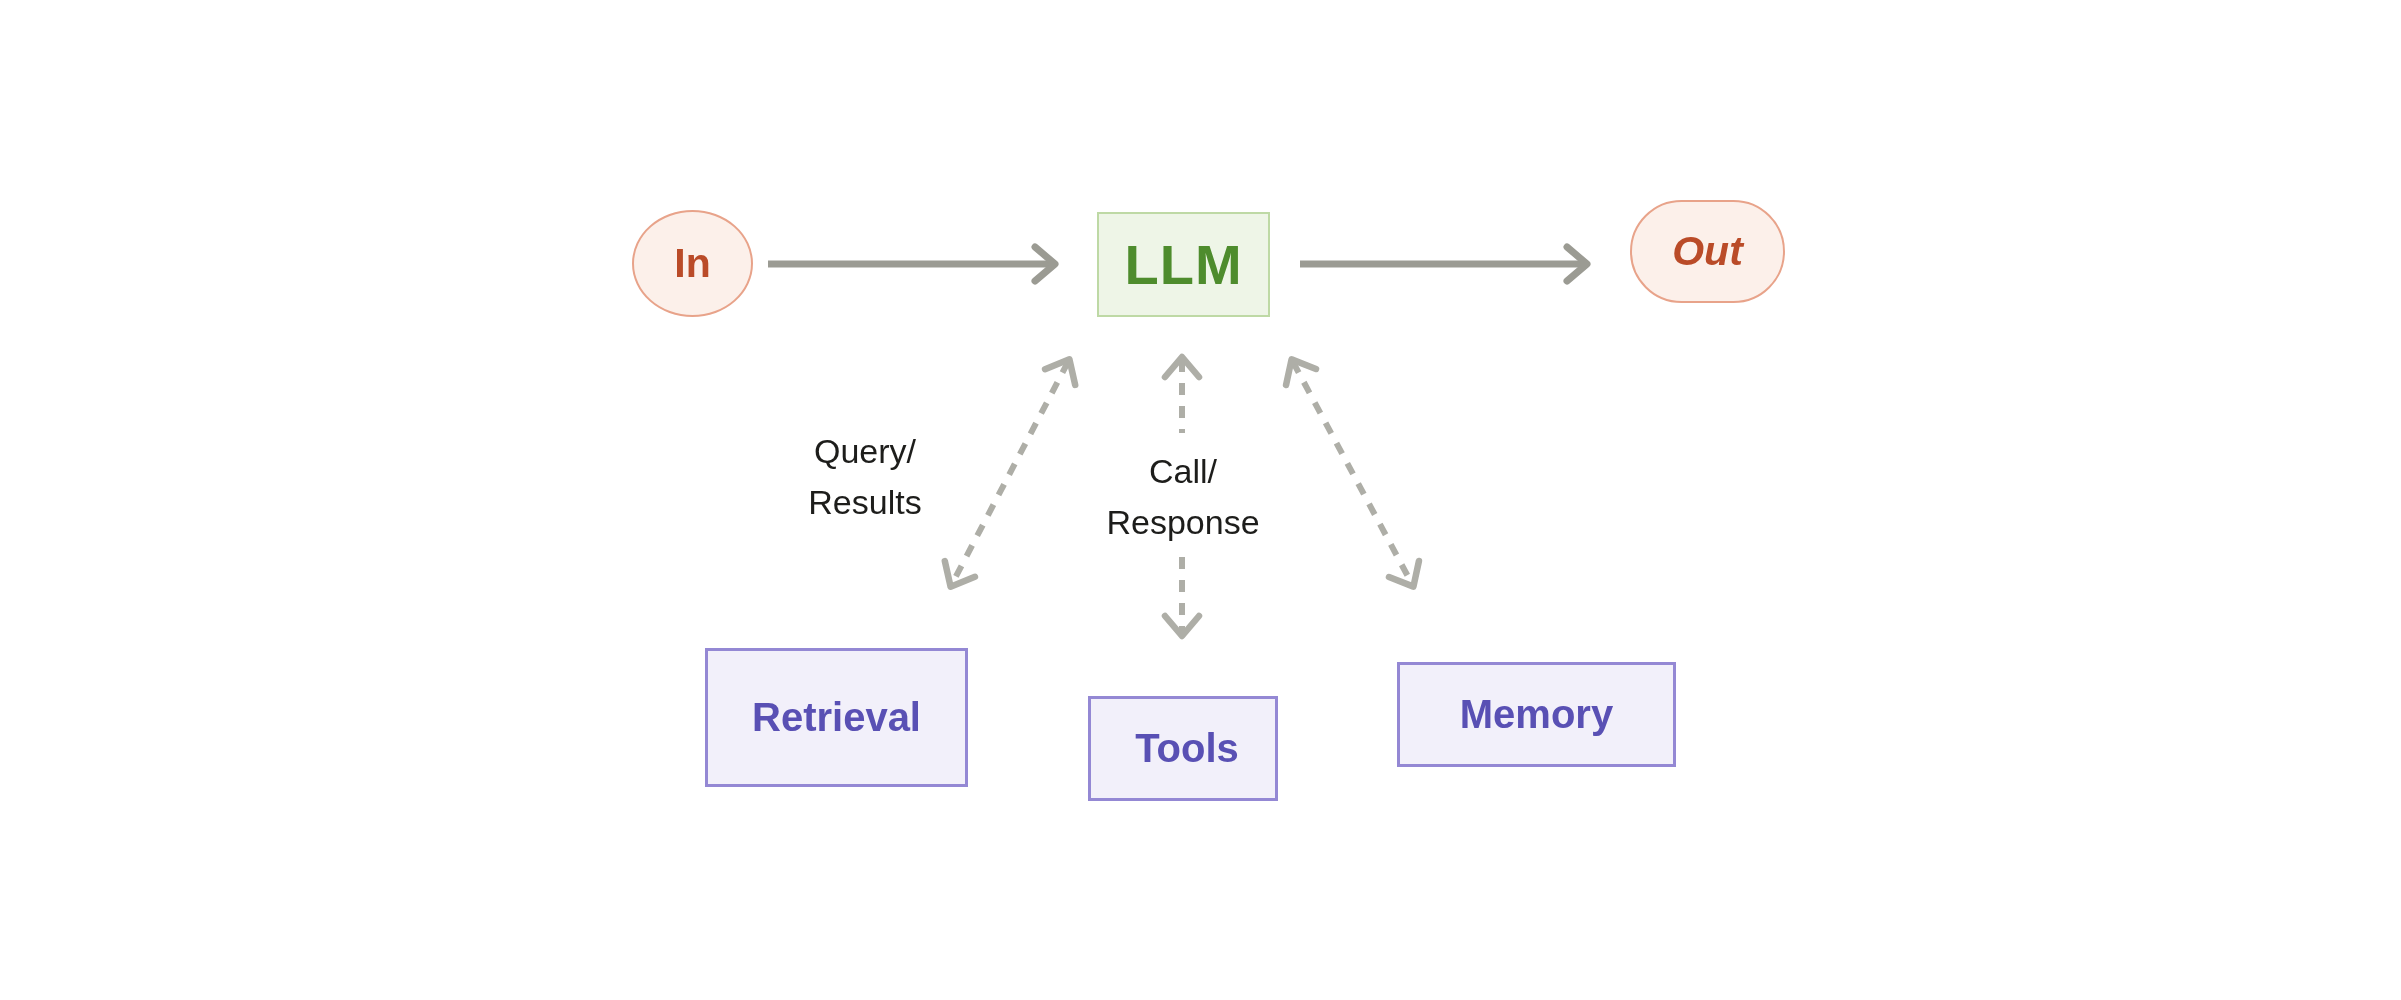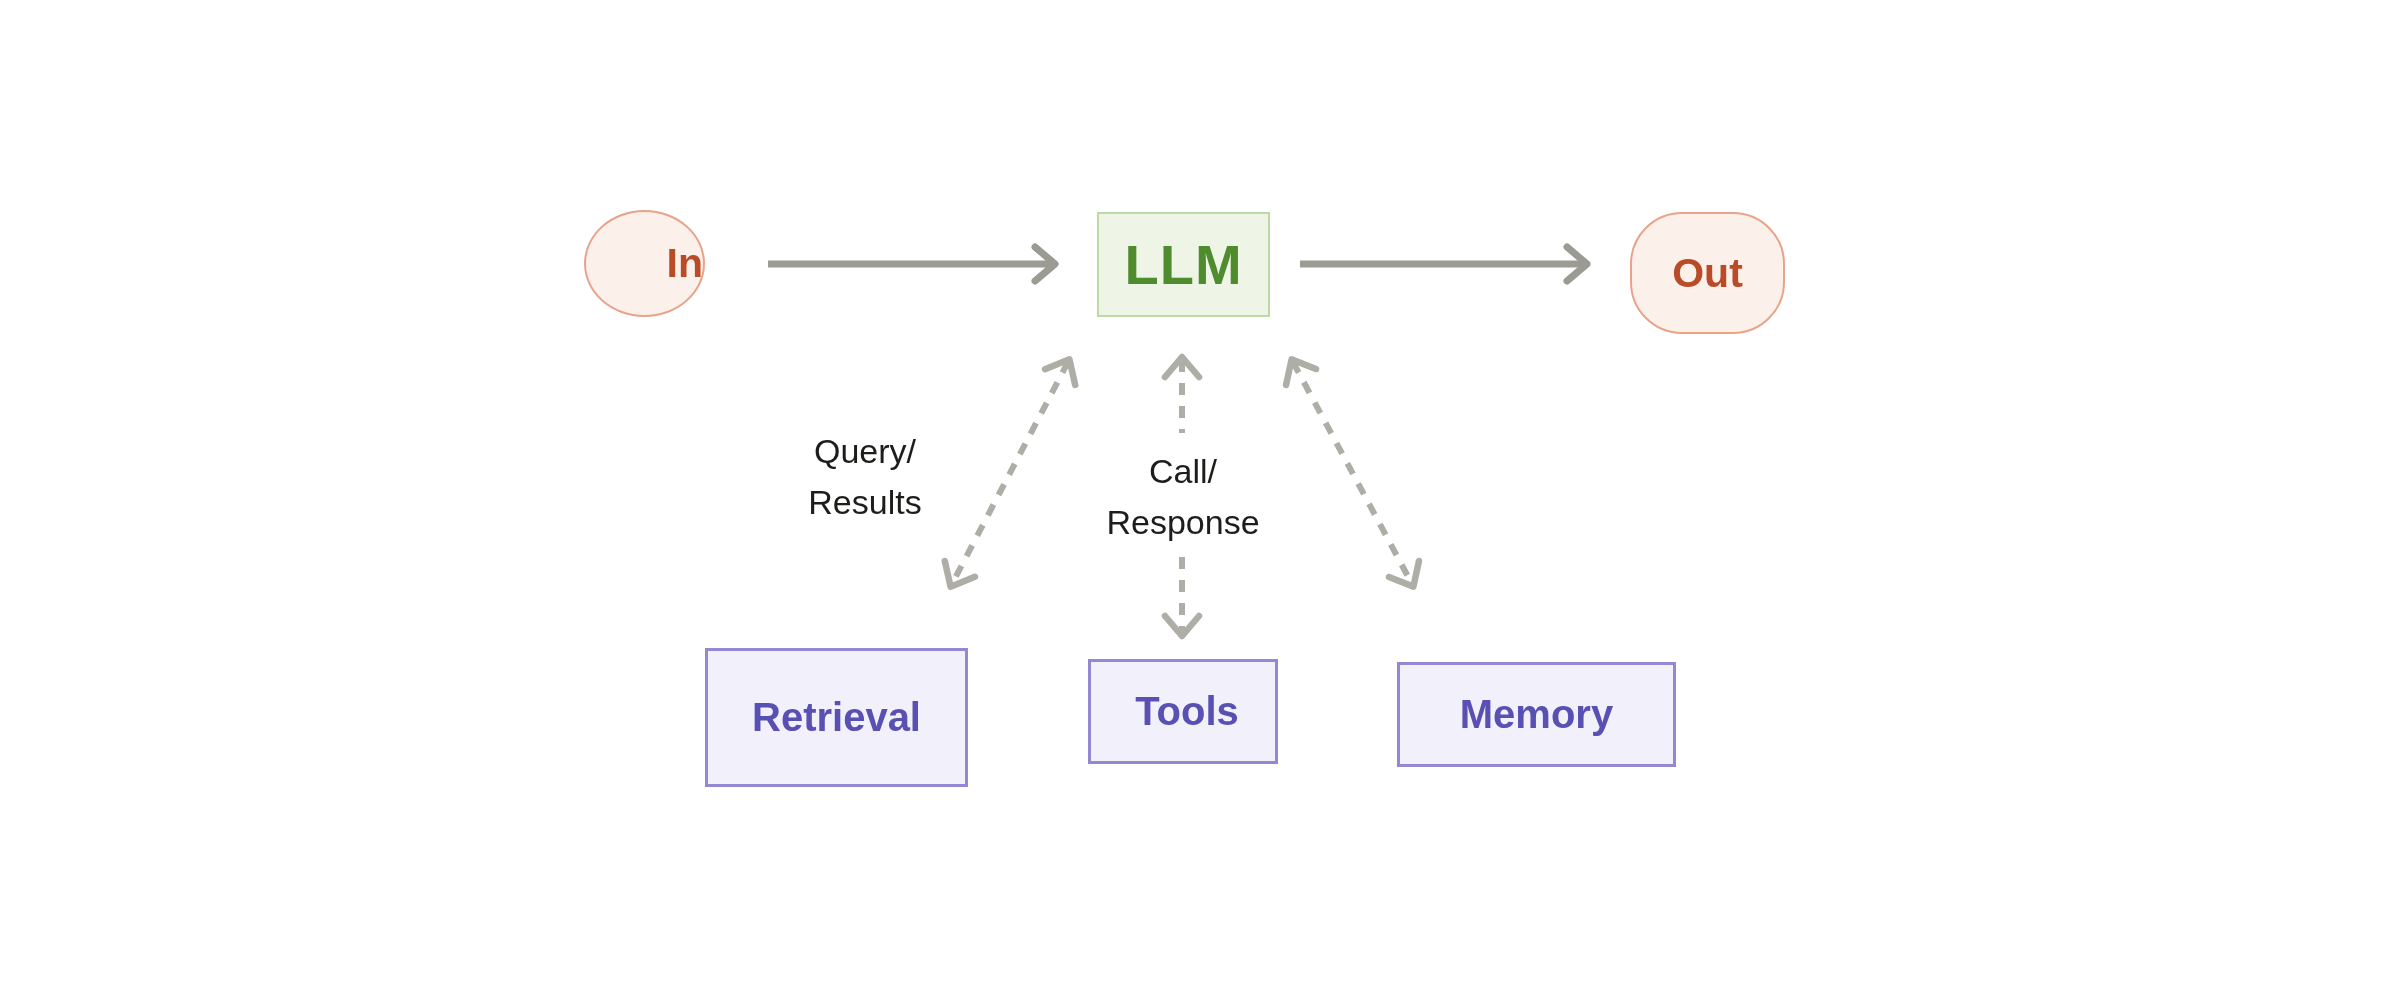--- a/index.html
+++ b/index.html
@@ -61,38 +61,38 @@
     align-items: center;
     justify-content: center;
     font-weight: 700;
   }
   .node-io {
     background: var(--io_fill);
     border: 2.5px solid var(--io_border);
     color: var(--io_text);
     font-size: 41px;
   }
-  .node-in { left: 584px; top: 210px; width: 121px; height: 107px; border-radius: 50%; justify-content: flex-end; }
-  .node-out { left: 1630px; top: 212px; width: 155px; height: 122px; border-radius: 52px; }
+  .node-in { left: 632px; top: 210px; width: 121px; height: 107px; border-radius: 50%; }
+  .node-out { left: 1630px; top: 200px; width: 155px; height: 103px; border-radius: 52px; font-style: italic; }
   .node-llm {
     left: 1097px; top: 212px; width: 173px; height: 105px;
     background: var(--llm_fill);
     border: 2.5px solid var(--llm_border);
     color: var(--llm_text);
     font-size: 56px;
     letter-spacing: 1px;
   }
   .node-aug {
     background: var(--aug_fill);
     border: 3px solid var(--aug_border);
     color: var(--aug_text);
     font-size: 40px;
   }
   .node-retrieval { left: 705px; top: 648px; width: 263px; height: 139px; text-align: center; }
-  .node-tools { left: 1088px; top: 659px; width: 190px; height: 105px; padding-left: 8px; }
+  .node-tools { left: 1088px; top: 696px; width: 190px; height: 105px; padding-left: 8px; }
   .node-memory { left: 1397px; top: 650px; width: 279px; height: 105px; margin-top: 12px; }
   .edge-label {
     position: absolute;
     width: 300px;
     text-align: center;
     color: var(--label_text);
     font-size: 34px;
     line-height: 51px;
     white-space: pre-line;
     font-weight: 400;

